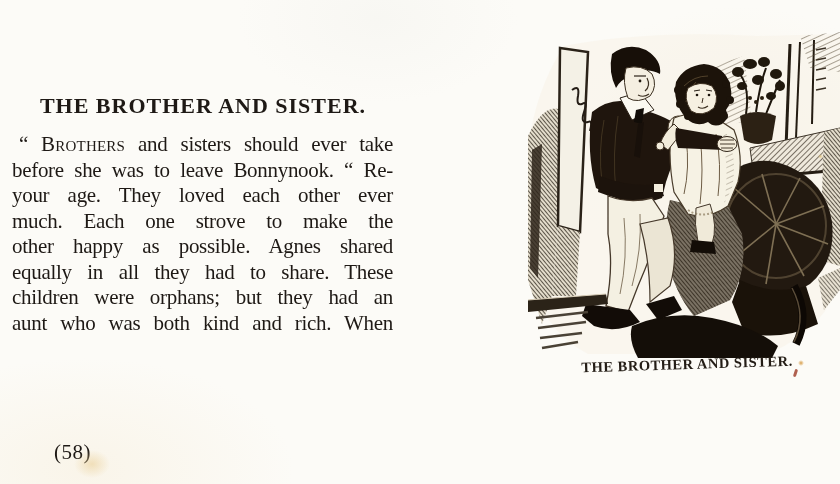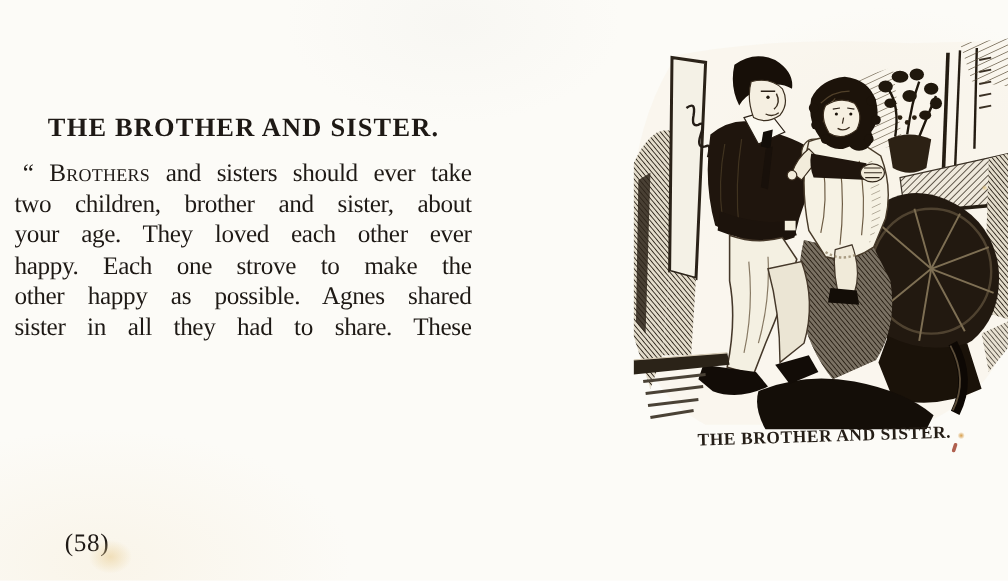--- a/index.html
+++ b/index.html
@@ -71,25 +71,27 @@
 </style>
 </head>
 <body>
 
 <div class="sheet">
 
   <h1 class="page-title">THE BROTHER AND SISTER.</h1>
 
   <div class="textcol">
     <div class="line indent"><span>“ </span><span class="sc">Brothers</span><span> and sisters should ever take</span></div>
-    <div class="line">two children, brother and sister, about</div>
+    <div class="line">before she was to leave Bonnynook. “ Re-</div>
     <div class="line">your age. They loved each other ever</div>
-    <div class="line">happy. Each one strove to make the</div>
+    <div class="line">much. Each one strove to make the</div>
     <div class="line">other happy as possible. Agnes shared</div>
-    <div class="line">sister in all they had to share. These</div>
+    <div class="line">equally in all they had to share. These</div>
+    <div class="line">children were orphans; but they had an</div>
+    <div class="line">aunt who was both kind and rich. When</div>
   </div>
 
   <div class="page-num">(58)</div>
 
   <figure class="engraving">
     <svg width="312" height="330" viewBox="0 0 312 330" xmlns="http://www.w3.org/2000/svg">
       <defs>
         <pattern id="h1" width="4" height="4" patternUnits="userSpaceOnUse" patternTransform="rotate(45)">
           <rect width="4" height="4" fill="#efe9dc"></rect>
             <line x1="0" y1="0" x2="0" y2="4" stroke="#3a3024" stroke-width="1.3"></line>

